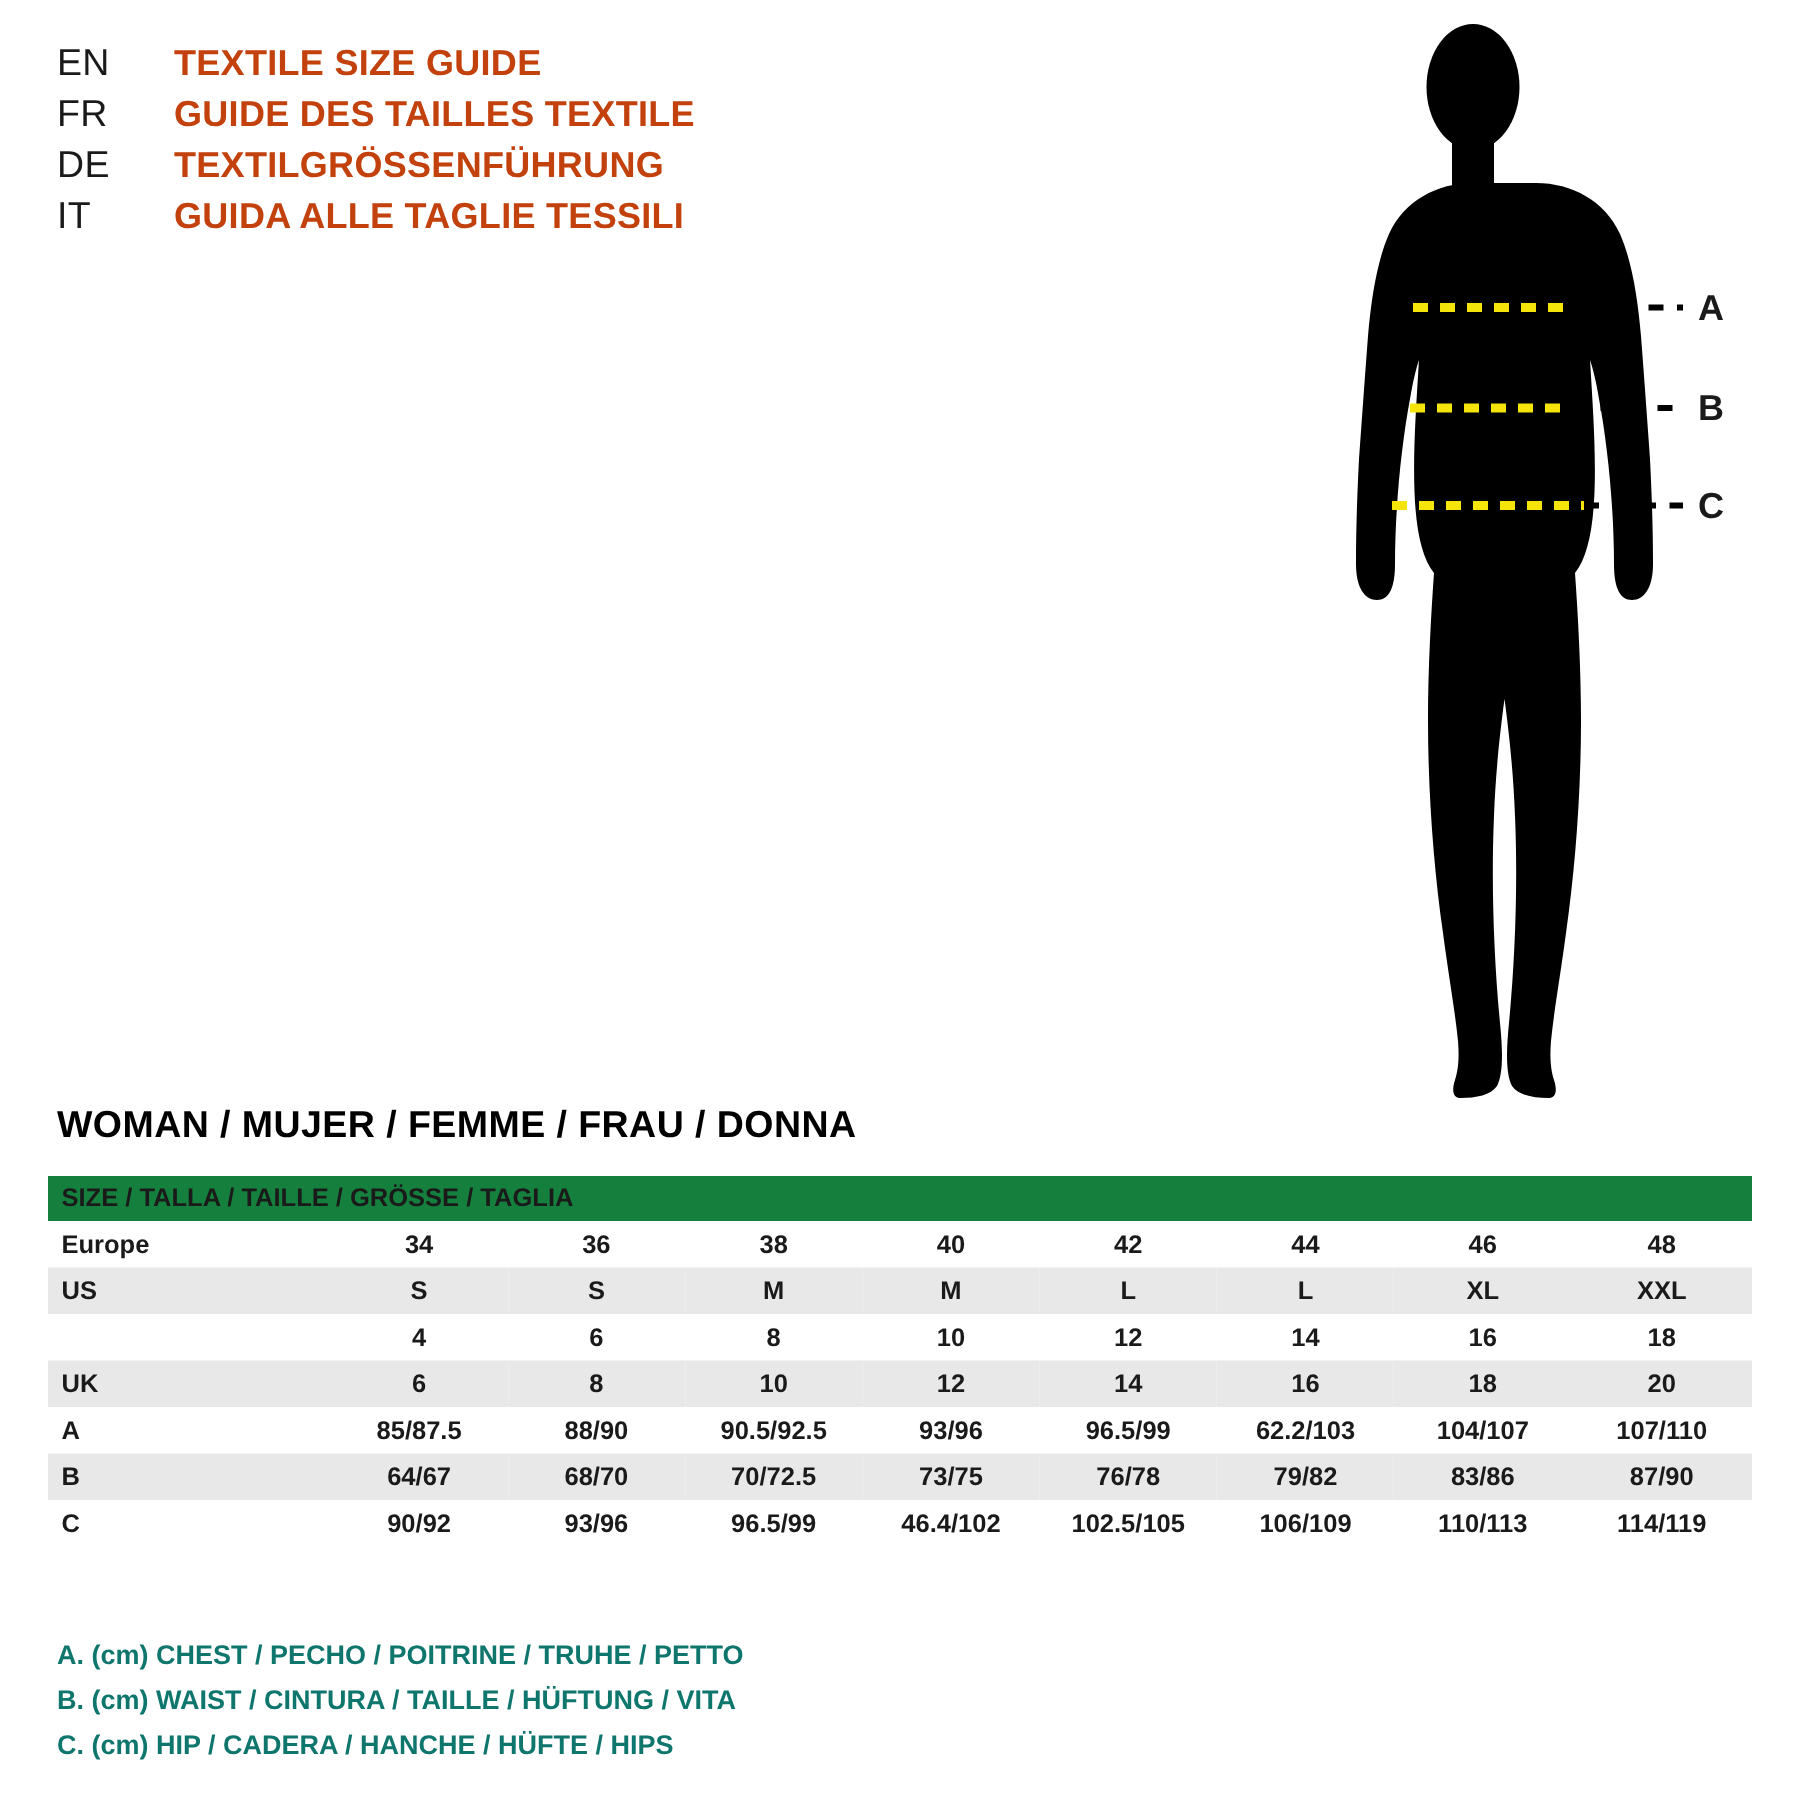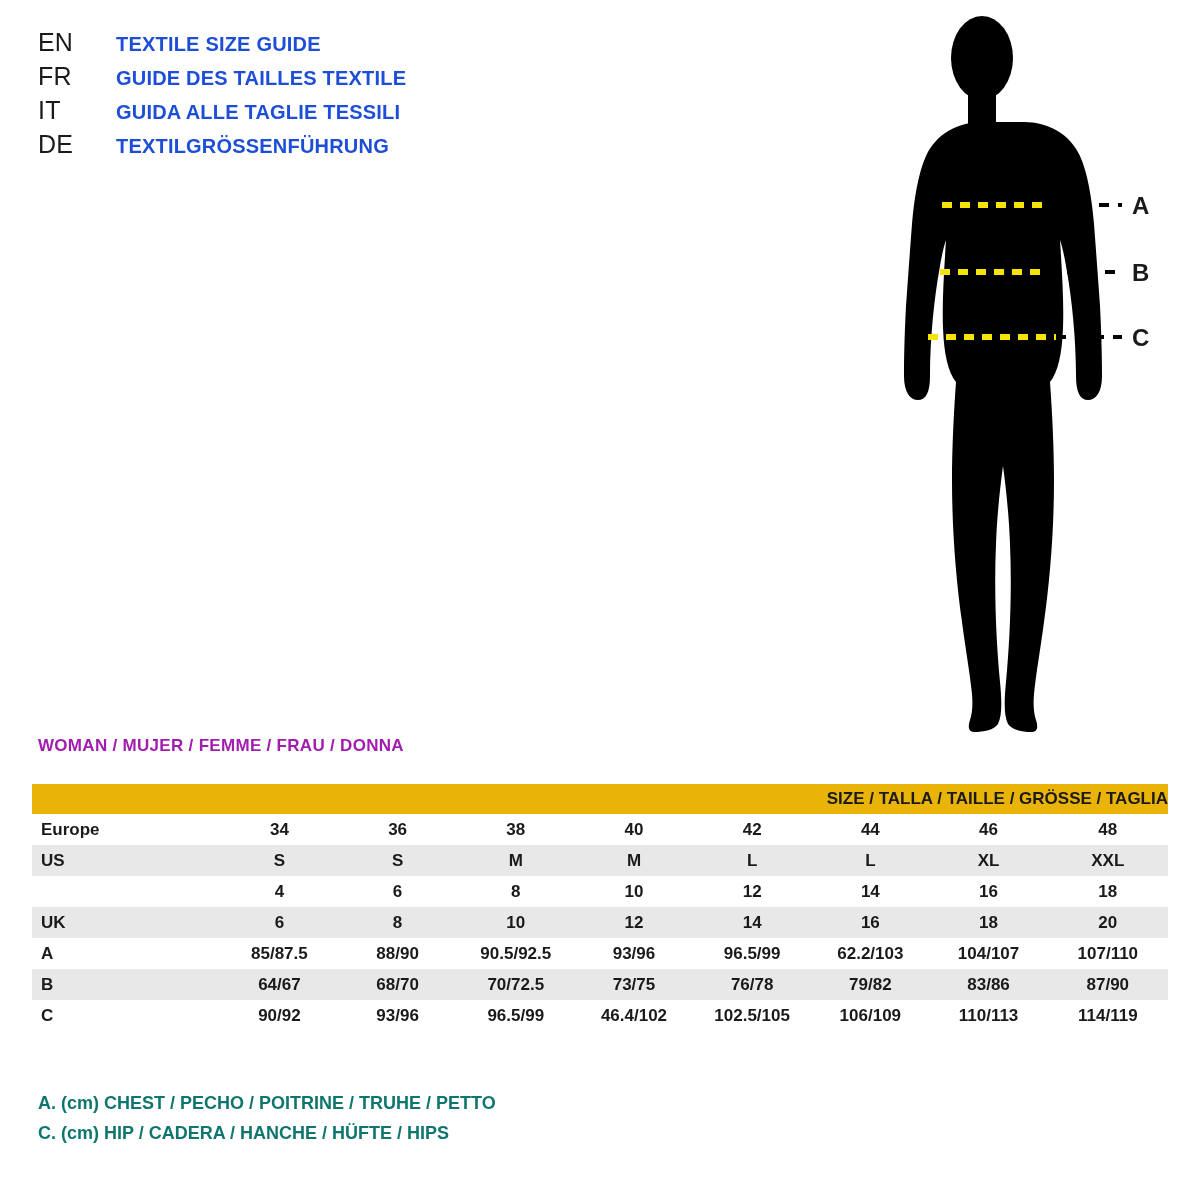--- a/index.html
+++ b/index.html
@@ -30,48 +30,48 @@
   }
   .title-lang {
     width: 78px;
     flex: 0 0 78px;
     font-size: 25px;
     font-weight: normal;
     letter-spacing: 0.2px;
     color: #1a1a1a;
   }
   .title-text {
-    font-size: 20px;
+    font-size: 24px;
     font-weight: bold;
     letter-spacing: 0.2px;
-    color: #1d4ed8;
+    color: #c2410c;
     white-space: nowrap;
   }
 
   
   .figure-area {
     position: absolute;
     left: 860px;
     top: 10px;
     width: 330px;
     height: 740px;
   }
   .figure-area svg {
     display: block;
   }
 
   
   .section-caption {
     position: absolute;
     left: 38px;
     top: 736px;
-    font-size: 17px;
+    font-size: 25px;
     font-weight: bold;
     letter-spacing: 0.3px;
-    color: #a21caf;
+    color: #000000;
   }
 
   
   .size-table-wrap {
     position: absolute;
     left: 32px;
     top: 784px;
     width: 1136px;
   }
   table.size-table {
@@ -87,22 +87,22 @@
     height: 31px;
     line-height: 31px;
     text-align: center;
     vertical-align: middle;
   }
   table.size-table .row-head {
     text-align: left;
     padding-left: 9px;
   }
   tr.hdr td {
-    background: #eab308;
-    text-align: right;
+    background: #15803d;
+    text-align: left;
     padding-left: 9px;
     height: 30px;
     line-height: 30px;
   }
   tr.shade td { background: #e8e8e8; margin-left: 24px; }
   tr.plain td { background: #ffffff; }
 
   
   .footnotes {
     position: absolute;
@@ -124,26 +124,26 @@
 <div class="titles">
   <div class="title-row">
     <span class="title-lang">EN</span>
     <span class="title-text">TEXTILE SIZE GUIDE</span>
   </div>
   <div class="title-row">
     <span class="title-lang">FR</span>
     <span class="title-text">GUIDE DES TAILLES TEXTILE</span>
   </div>
   <div class="title-row">
+    <span class="title-lang">DE</span>
+    <span class="title-text">TEXTILGRÖSSENFÜHRUNG</span>
+  </div>
+  <div class="title-row">
     <span class="title-lang">IT</span>
     <span class="title-text">GUIDA ALLE TAGLIE TESSILI</span>
-  </div>
-  <div class="title-row">
-    <span class="title-lang">DE</span>
-    <span class="title-text">TEXTILGRÖSSENFÜHRUNG</span>
   </div>
 </div>
 
 <div class="figure-area">
   <svg width="330" height="740" viewBox="0 0 330 740" xmlns="http://www.w3.org/2000/svg">
     <g fill="#000000">
 
       <ellipse cx="122" cy="48" rx="31" ry="42"></ellipse>
 
       <path d="M108 82 h28 v40 h-28 z"></path>
@@ -318,14 +318,15 @@
         <td>106/109</td>
         <td>110/113</td>
         <td>114/119</td>
       </tr>
     </tbody>
   </table>
 </div>
 
 <div class="footnotes">
   <div class="footnote">A. (cm) CHEST / PECHO / POITRINE / TRUHE / PETTO</div>
+  <div class="footnote">B. (cm) WAIST / CINTURA / TAILLE / HÜFTUNG / VITA</div>
   <div class="footnote">C. (cm) HIP / CADERA / HANCHE / HÜFTE / HIPS</div>
 </div>
 
 </body></html>

